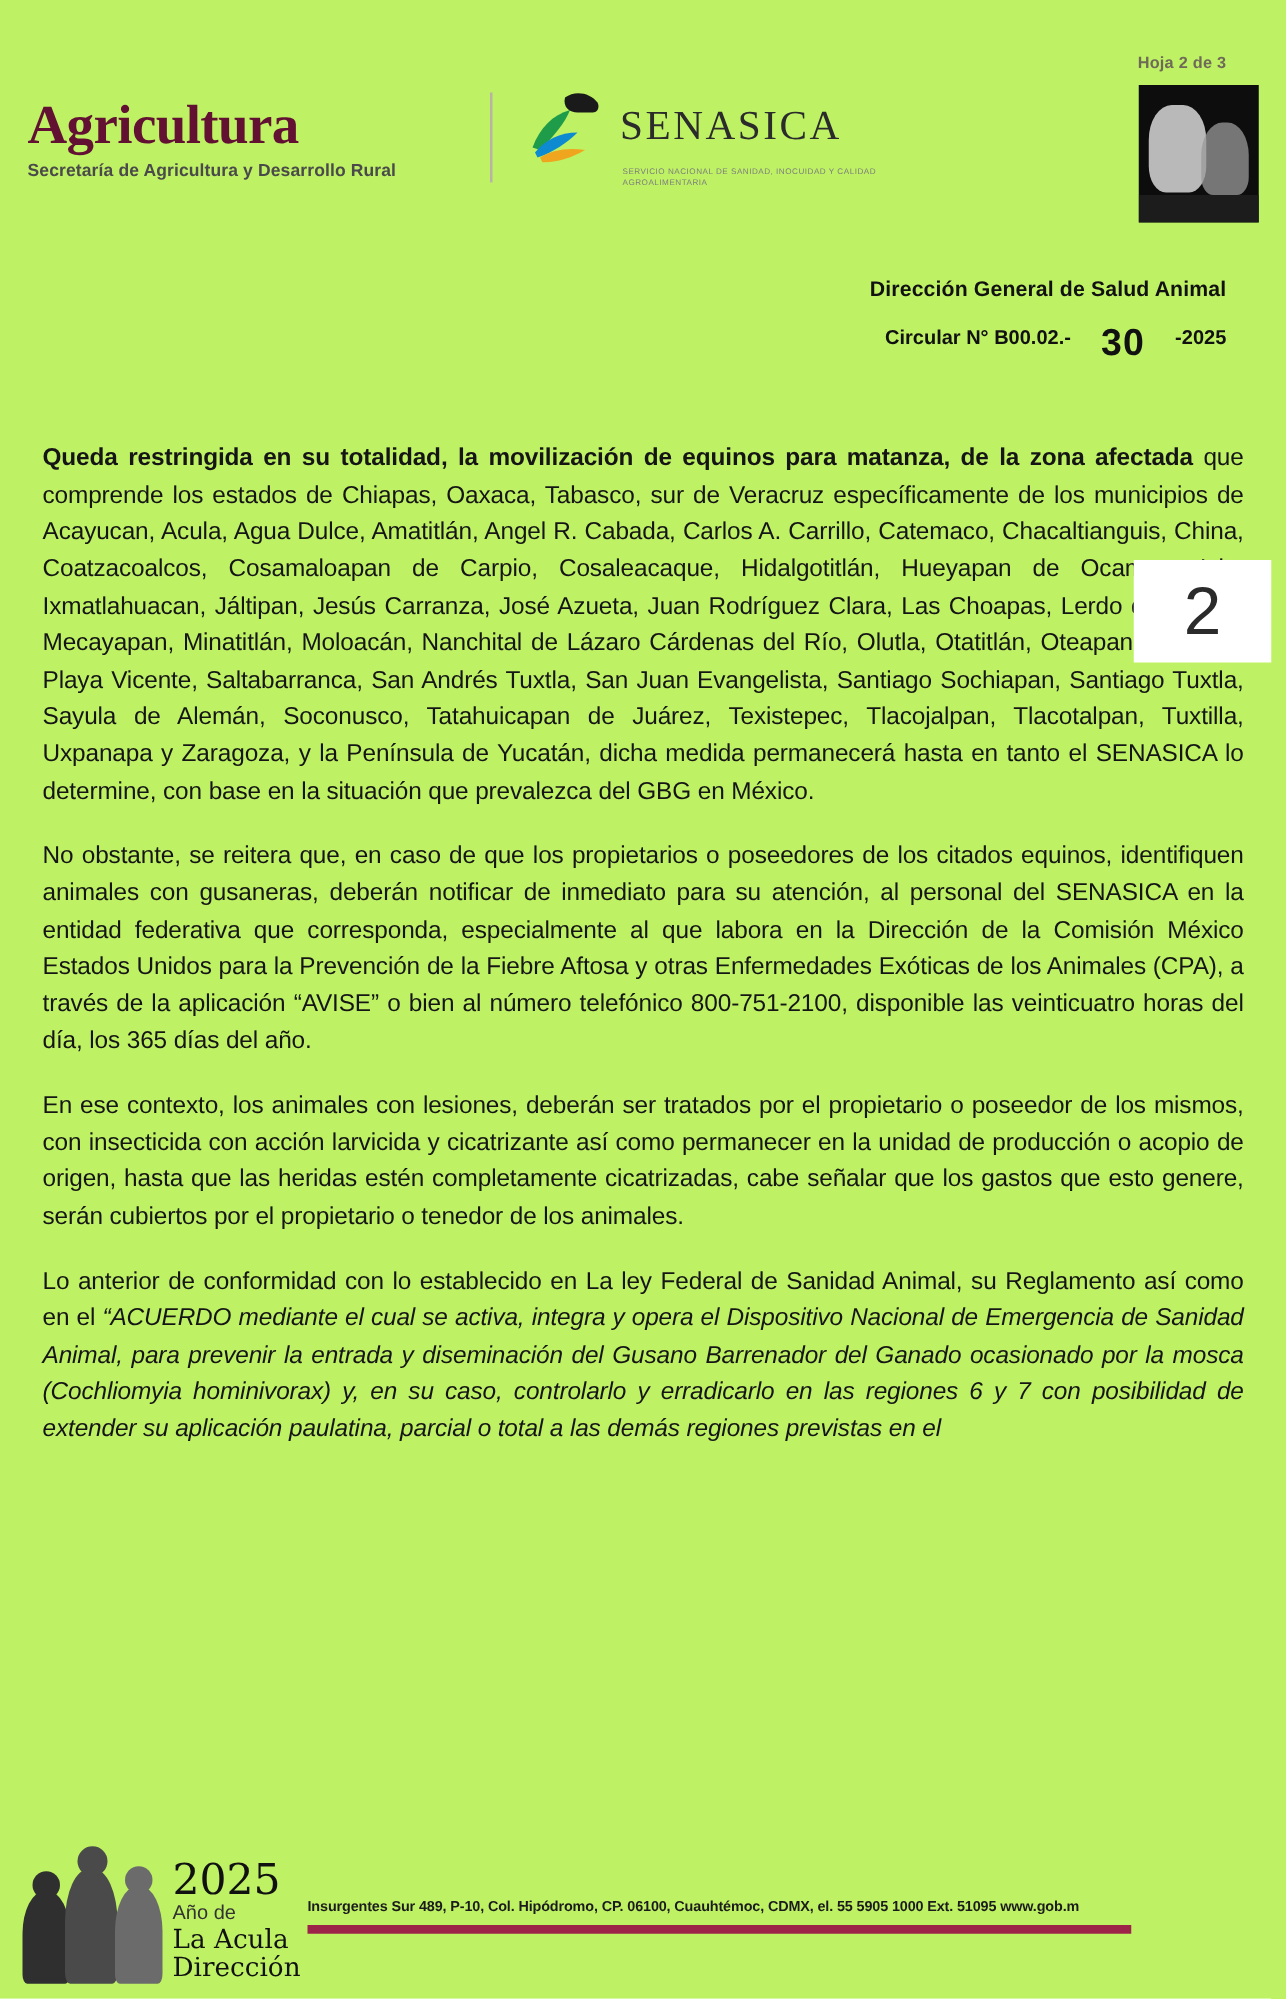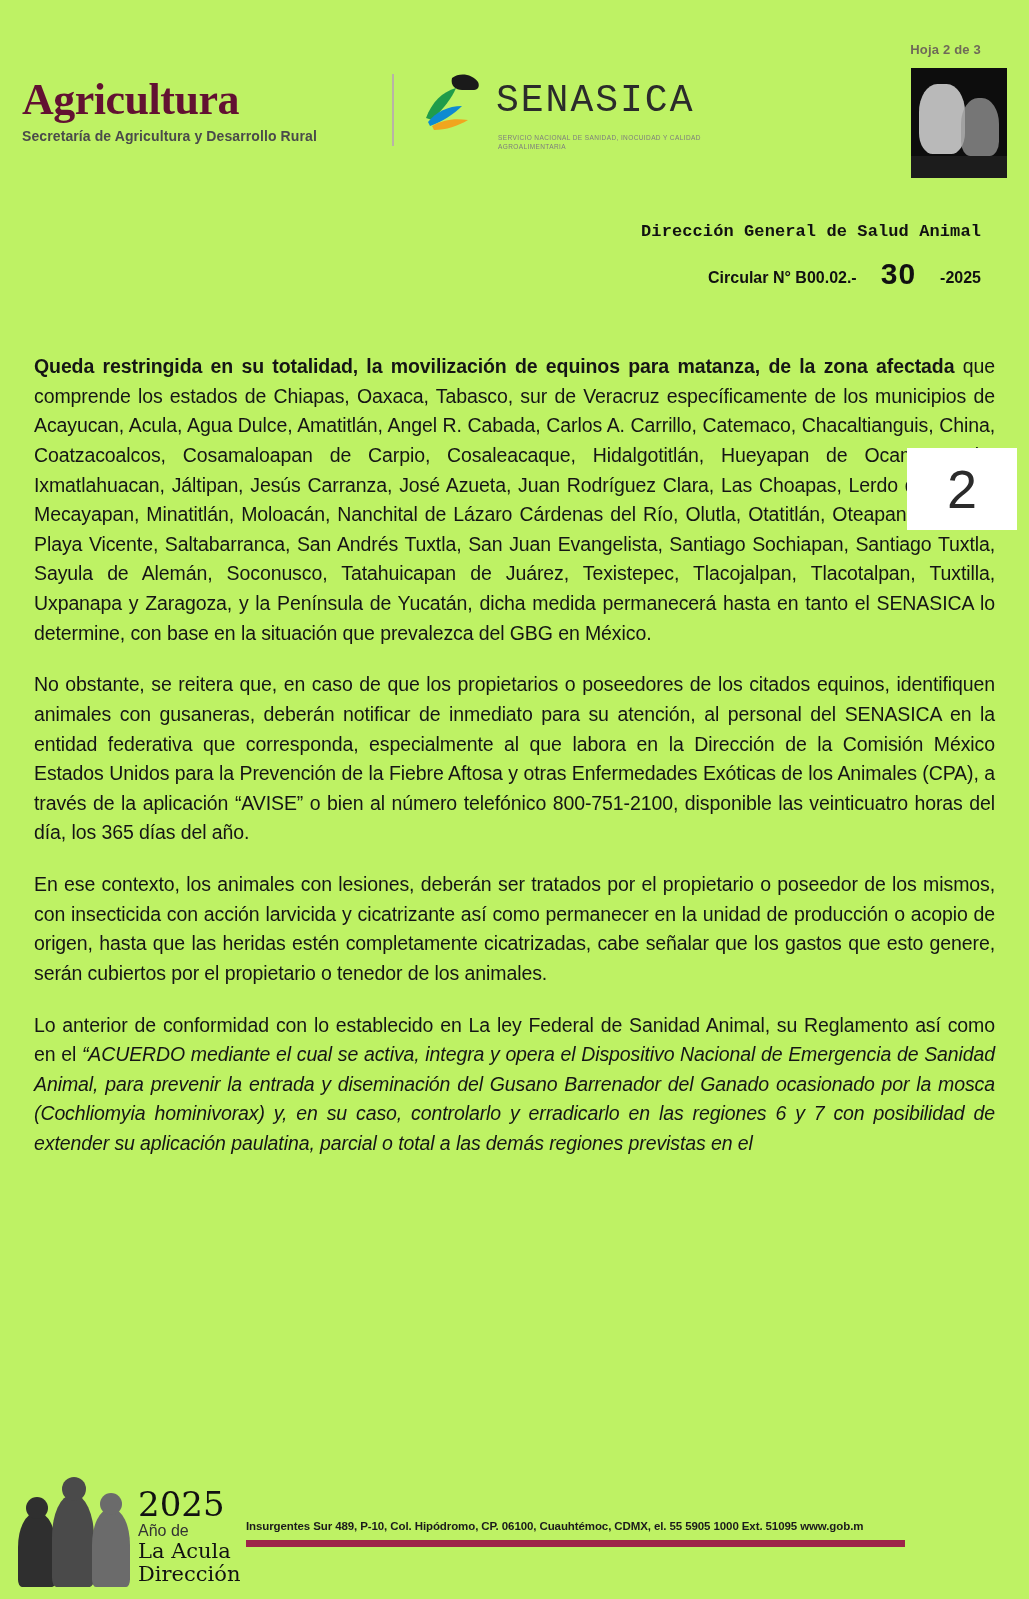--- a/index.html
+++ b/index.html
@@ -76,22 +76,22 @@
     display: flex;
     align-items: center;
     gap: 12px;
   }
   .senasica-logo {
     width: 62px;
     height: 58px;
     position: relative;
   }
   .senasica-name {
-    font-family: Liberation Mono, monospace;
-    font-size: 38px;
+    font-family: Liberation Serif, serif;
+    font-size: 33px;
     letter-spacing: 2px;
     color: #2b2b2b;
     line-height: 1;
   }
   .senasica-tag {
     margin-left: 76px;
     margin-top: 3px;
     font-size: 6.5px;
     color: #7d7d7d;
     letter-spacing: .4px;
@@ -135,29 +135,28 @@
     position: absolute;
     top: 222px;
     right: 48px;
     text-align: right;
   }
   .doc-dept {
     font-size: 17px;
     font-weight: bold;
     color: #111;
     letter-spacing: .1px;
-    font-family: Liberation Mono, monospace;
   }
   .circular-line {
     margin-top: 20px;
     font-size: 16px;
     font-weight: bold;
     color: #111;
     display: flex;
-    align-items: center;
+    align-items: flex-start;
     justify-content: flex-end;
     gap: 10px;
   }
   .circular-num {
     font-size: 30px;
     font-weight: bold;
     letter-spacing: 1px;
     color: #111;
     position: relative;
     top: -4px;

